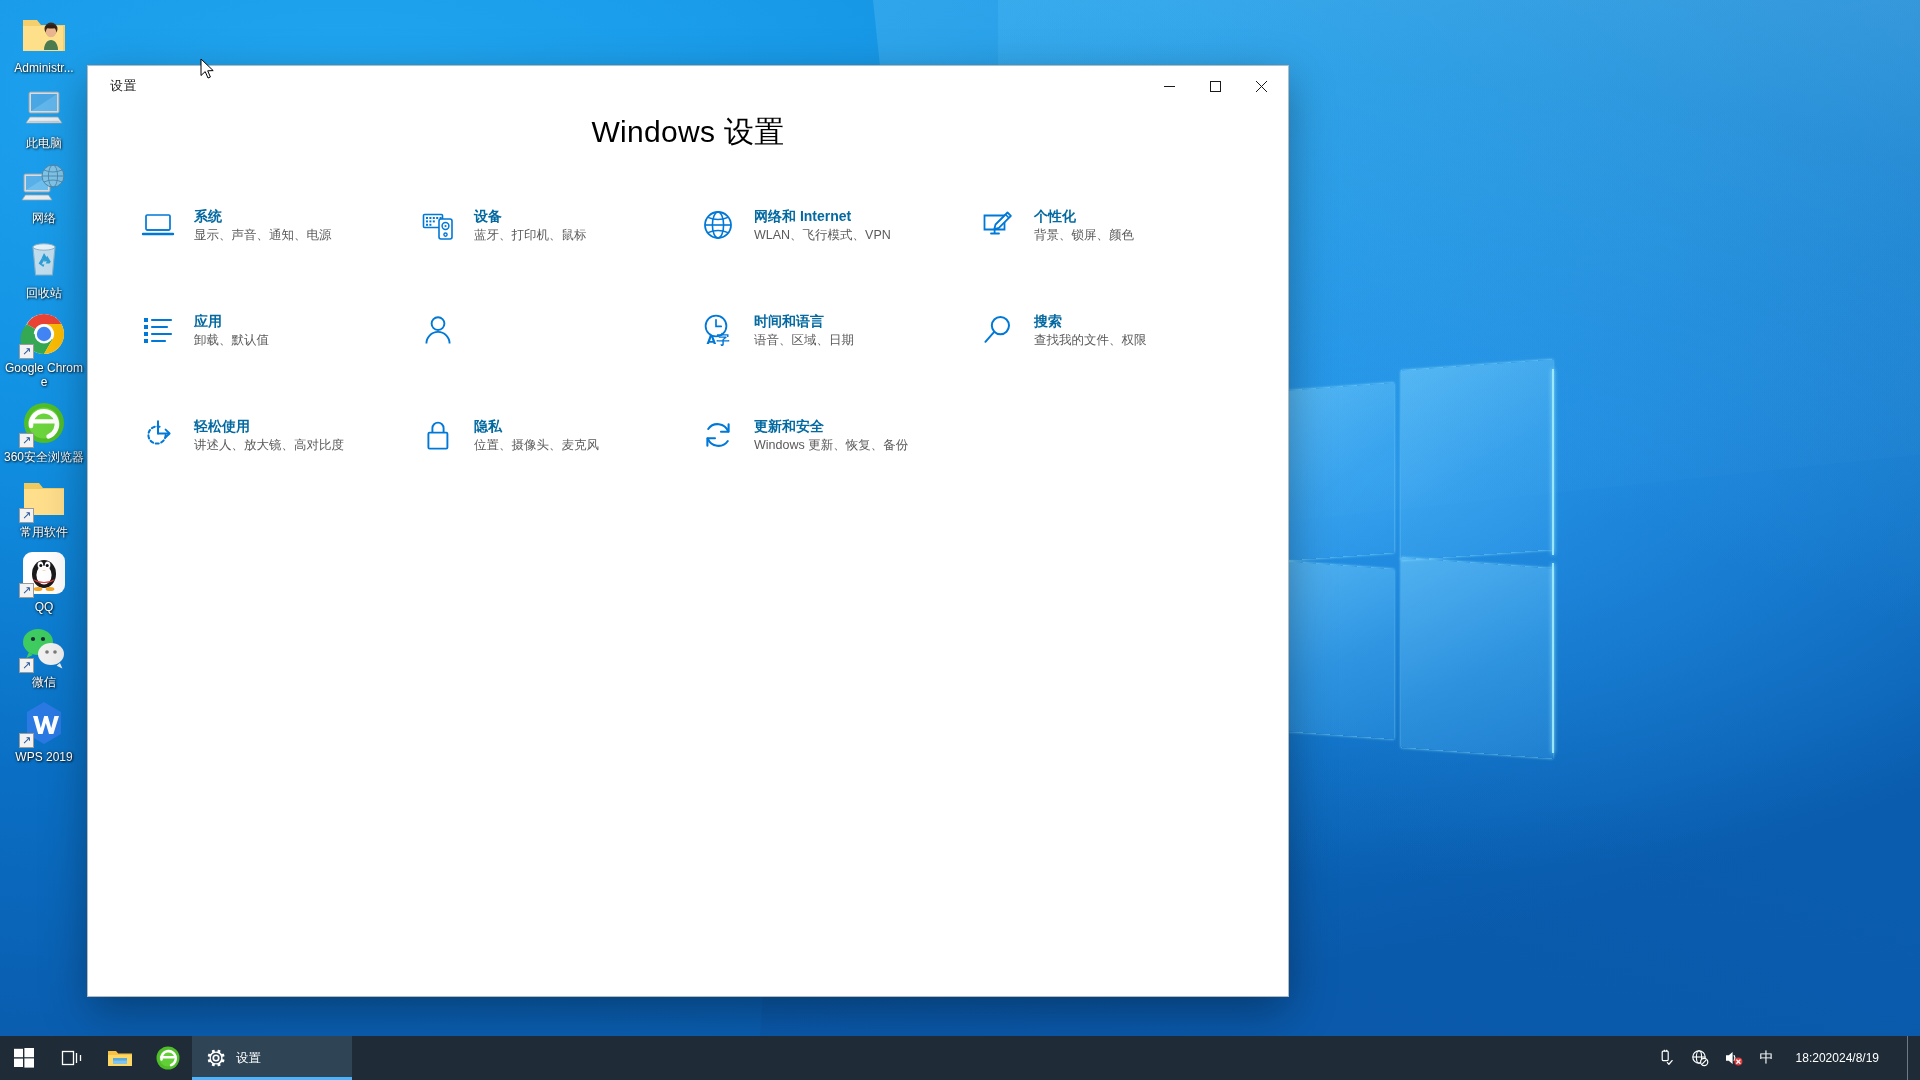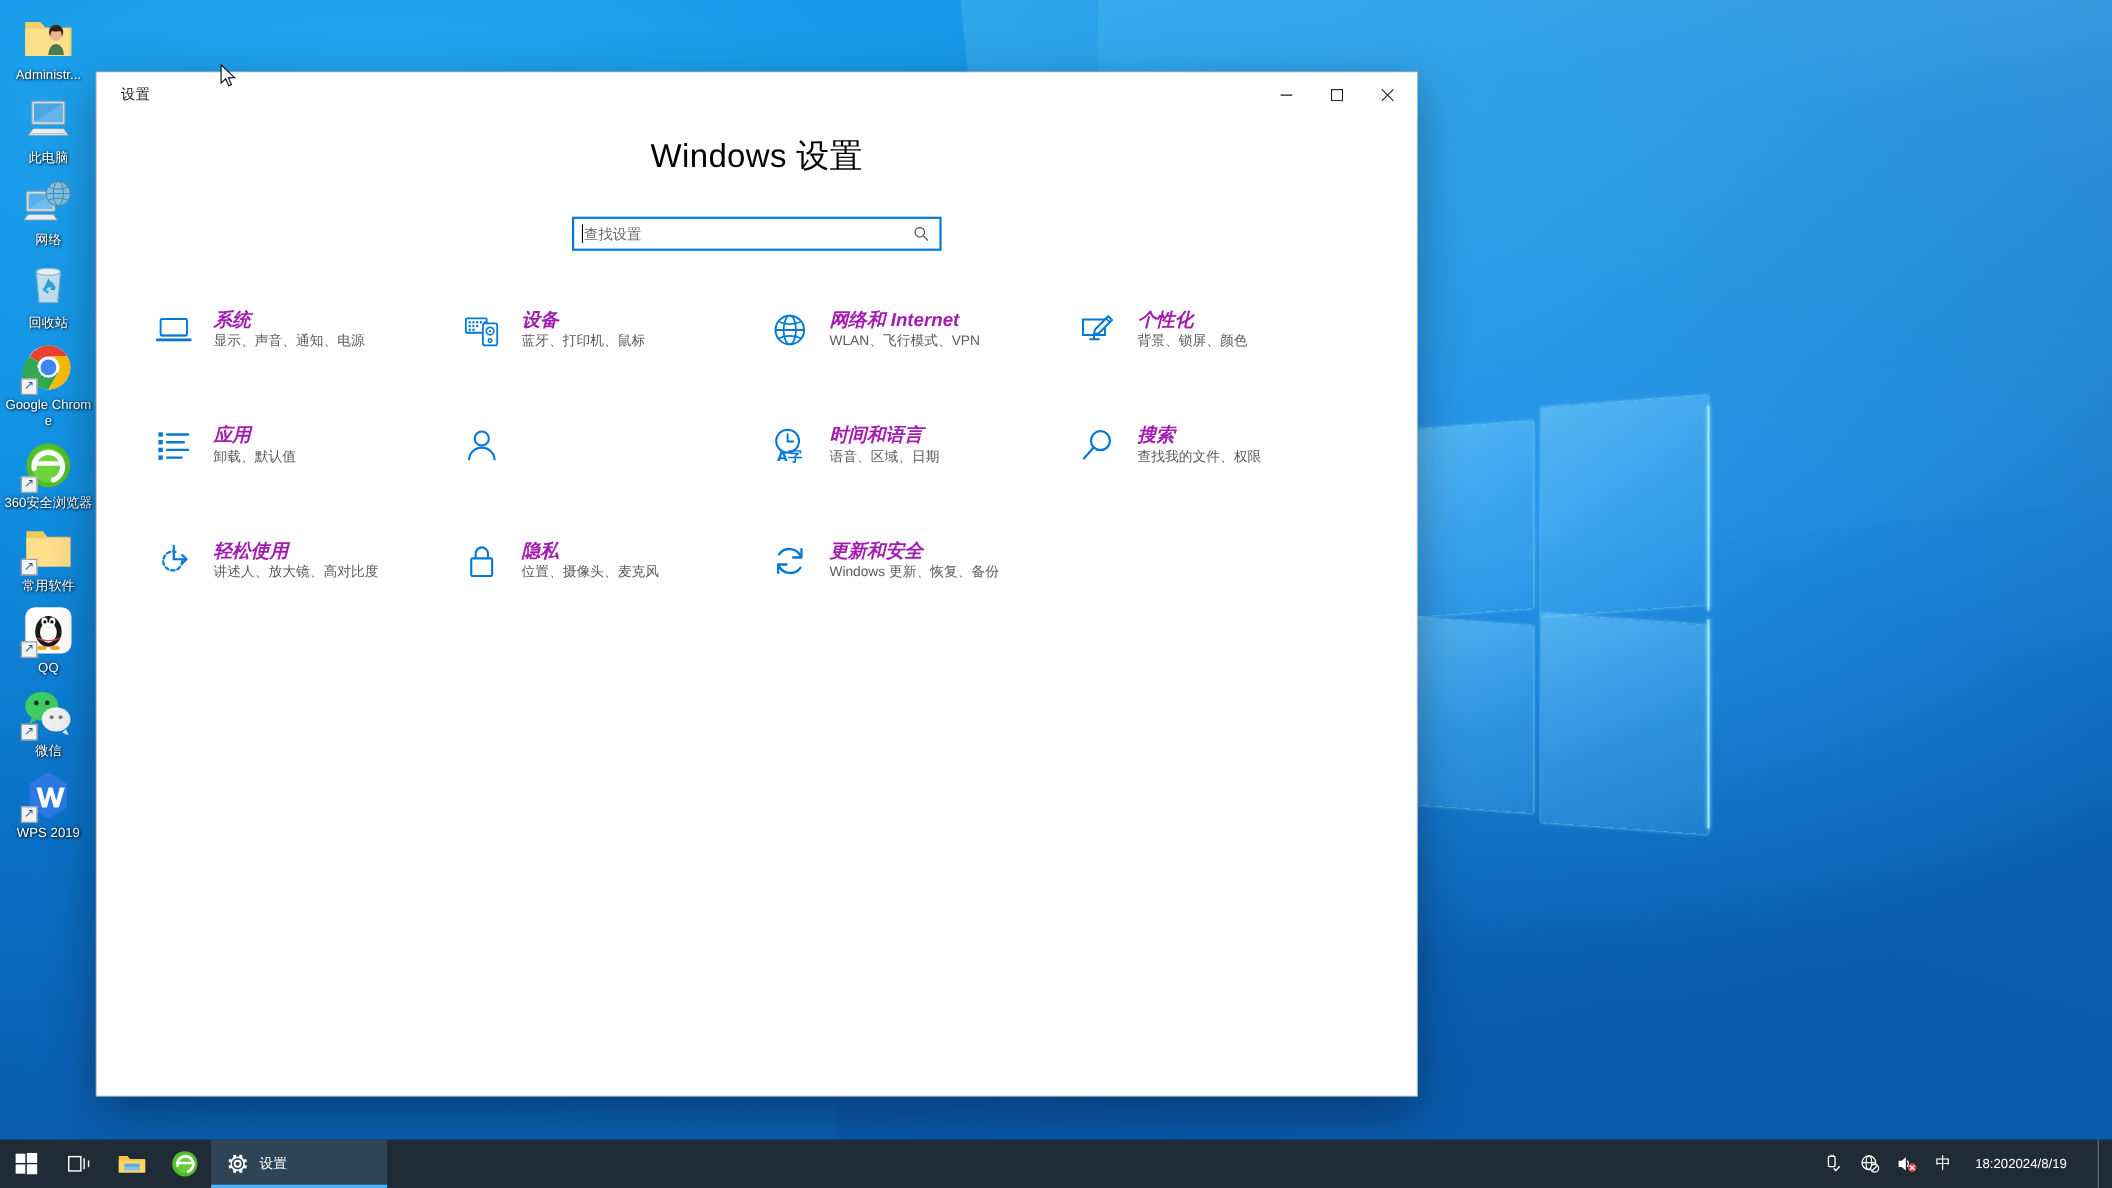--- a/index.html
+++ b/index.html
@@ -87,21 +87,21 @@
   #titlebar-drag { flex: 1; }
   .winbtn {
     width: 46px; height: 32px; display: flex; align-items: center; justify-content: center;
     color: #1a1a1a; cursor: default;
   }
   #win-controls { display: flex; align-items: flex-start; padding-top: 4px; padding-right: 4px; }
 
   #window-body { padding: 0 0 0 0; }
   #page-title {
     text-align: center; font-size: 30px; font-weight: 400; color: #000;
-    margin-top: 16px; letter-spacing: .3px;
+    margin-top: 6px; letter-spacing: .3px;
   }
   #search-wrap { display: flex; justify-content: center; margin-top: 34px; }
   #search-box {
     position: relative; width: 336px; height: 31px;
     border: 2px solid #0078d7; background: #fff;
     display: flex; align-items: center;
   }
   #search-caret {
     width: 1px; height: 17px; background: #000; margin-left: 7px;
   }
@@ -122,21 +122,21 @@
   .tile {
     display: flex; align-items: flex-start; gap: 16px;
     padding: 4px 10px 4px 6px; cursor: default;
   }
   .tile-icon {
     width: 40px; height: 40px; flex: none; margin-top: 2px;
     display: flex; align-items: center; justify-content: center;
     color: #0078d7;
   }
   .tile-text { padding-top: 4px; max-width: 180px; }
-  .tile-title { font-size: 17px; color: #a21caf; font-weight: 700; line-height: 18px; font-style: italic; }
+  .tile-title { font-size: 14px; color: #0369a1; font-weight: 700; line-height: 18px; }
   .tile-desc { font-size: 12.5px; color: #5a5a5a; line-height: 17px; margin-top: 2px; }
 
   
   #taskbar {
     position: absolute; left: 0; bottom: 0; width: 1920px; height: 44px;
     background: #1f2c37; display: flex; align-items: stretch;
   }
   .tb-btn {
     width: 48px; display: flex; align-items: center; justify-content: center;
     color: #fff; cursor: default; position: relative;
@@ -317,32 +317,20 @@
             <line x1="0" y1="0" x2="11" y2="11" stroke="currentColor" stroke-width="1"></line>
             <line x1="11" y1="0" x2="0" y2="11" stroke="currentColor" stroke-width="1"></line>
           </svg>
       </div>
     </div>
   </div>
 
   <div id="window-body">
     <div id="page-title">Windows 设置</div>
 
-    <div id="search-wrap">
-      <div id="search-box">
-        <div id="search-caret"></div>
-        <span id="search-placeholder">查找设置</span>
-        <span id="search-icon">
-          <svg width="15" height="15" viewBox="0 0 16 16">
-              <circle cx="6.6" cy="6.6" r="4.6" fill="none" stroke="currentColor" stroke-width="1.1"></circle>
-              <line x1="10.1" y1="10.1" x2="14.6" y2="14.6" stroke="currentColor" stroke-width="1.1"></line>
-            </svg>
-        </span>
-      </div>
-    </div>
 
     <div id="tiles">
         <div class="tile">
           <div class="tile-icon">
             <svg width="34" height="34" viewBox="0 0 34 34">
               <rect x="5" y="7" width="24" height="15" rx="1.2" fill="none" stroke="currentColor" stroke-width="1.7"></rect>
               <path d="M2 26 h30" stroke="currentColor" stroke-width="2.4" stroke-linecap="round"></path>
               <path d="M5.6 22 h22.8" stroke="currentColor" stroke-width="1.5"></path>
             </svg>
           </div>

